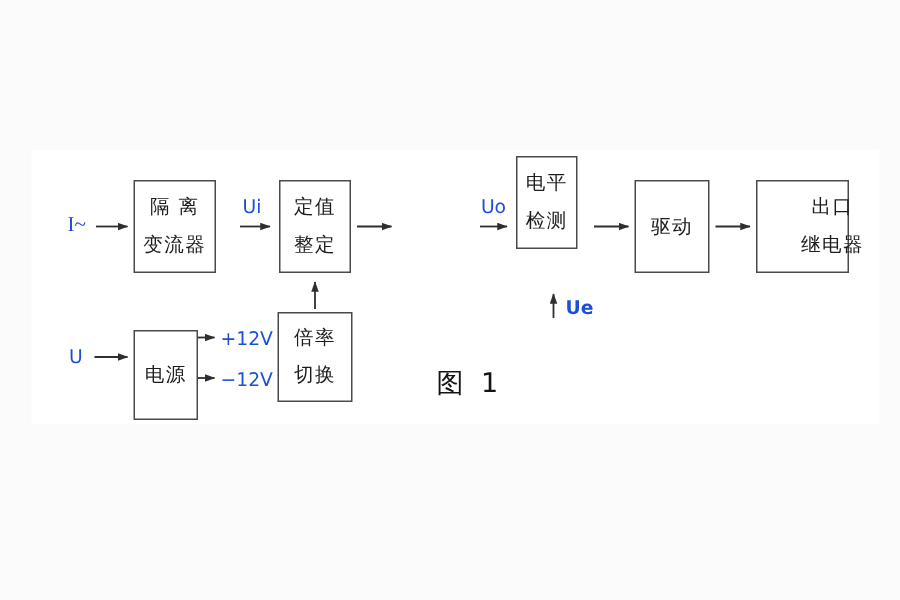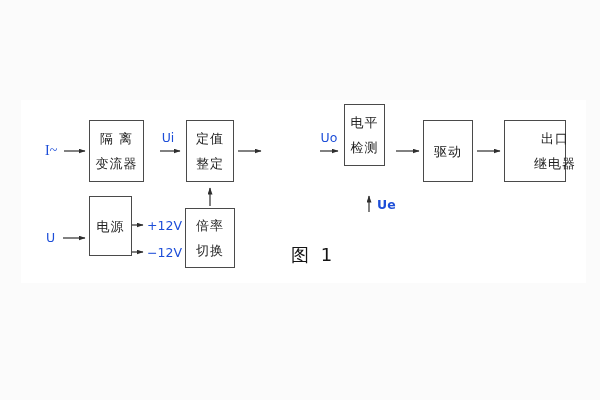--- a/index.html
+++ b/index.html
@@ -102,21 +102,21 @@
 
   <div class="block" style="left:423px; top:120px; width:50px; height:62px;">
     <span>驱动</span>
   </div>
 
   <div class="block" style="left:504px; top:120px; width:62px; height:62px;padding-left:40px;">
     <span>出口</span>
     <span>继电器</span>
   </div>
 
-  <div class="block" style="left:89px; top:196px; width:43px; height:60px;">
+  <div class="block" style="left:89px; top:220px; width:43px; height:60px;">
     <span>电源</span>
   </div>
 
   <div class="block" style="left:185px; top:208px; width:50px; height:60px;">
     <span>倍率</span>
     <span>切换</span>
   </div>
 
 
   <span class="sig serif" style="left:45px; top:143px;">I~</span>

